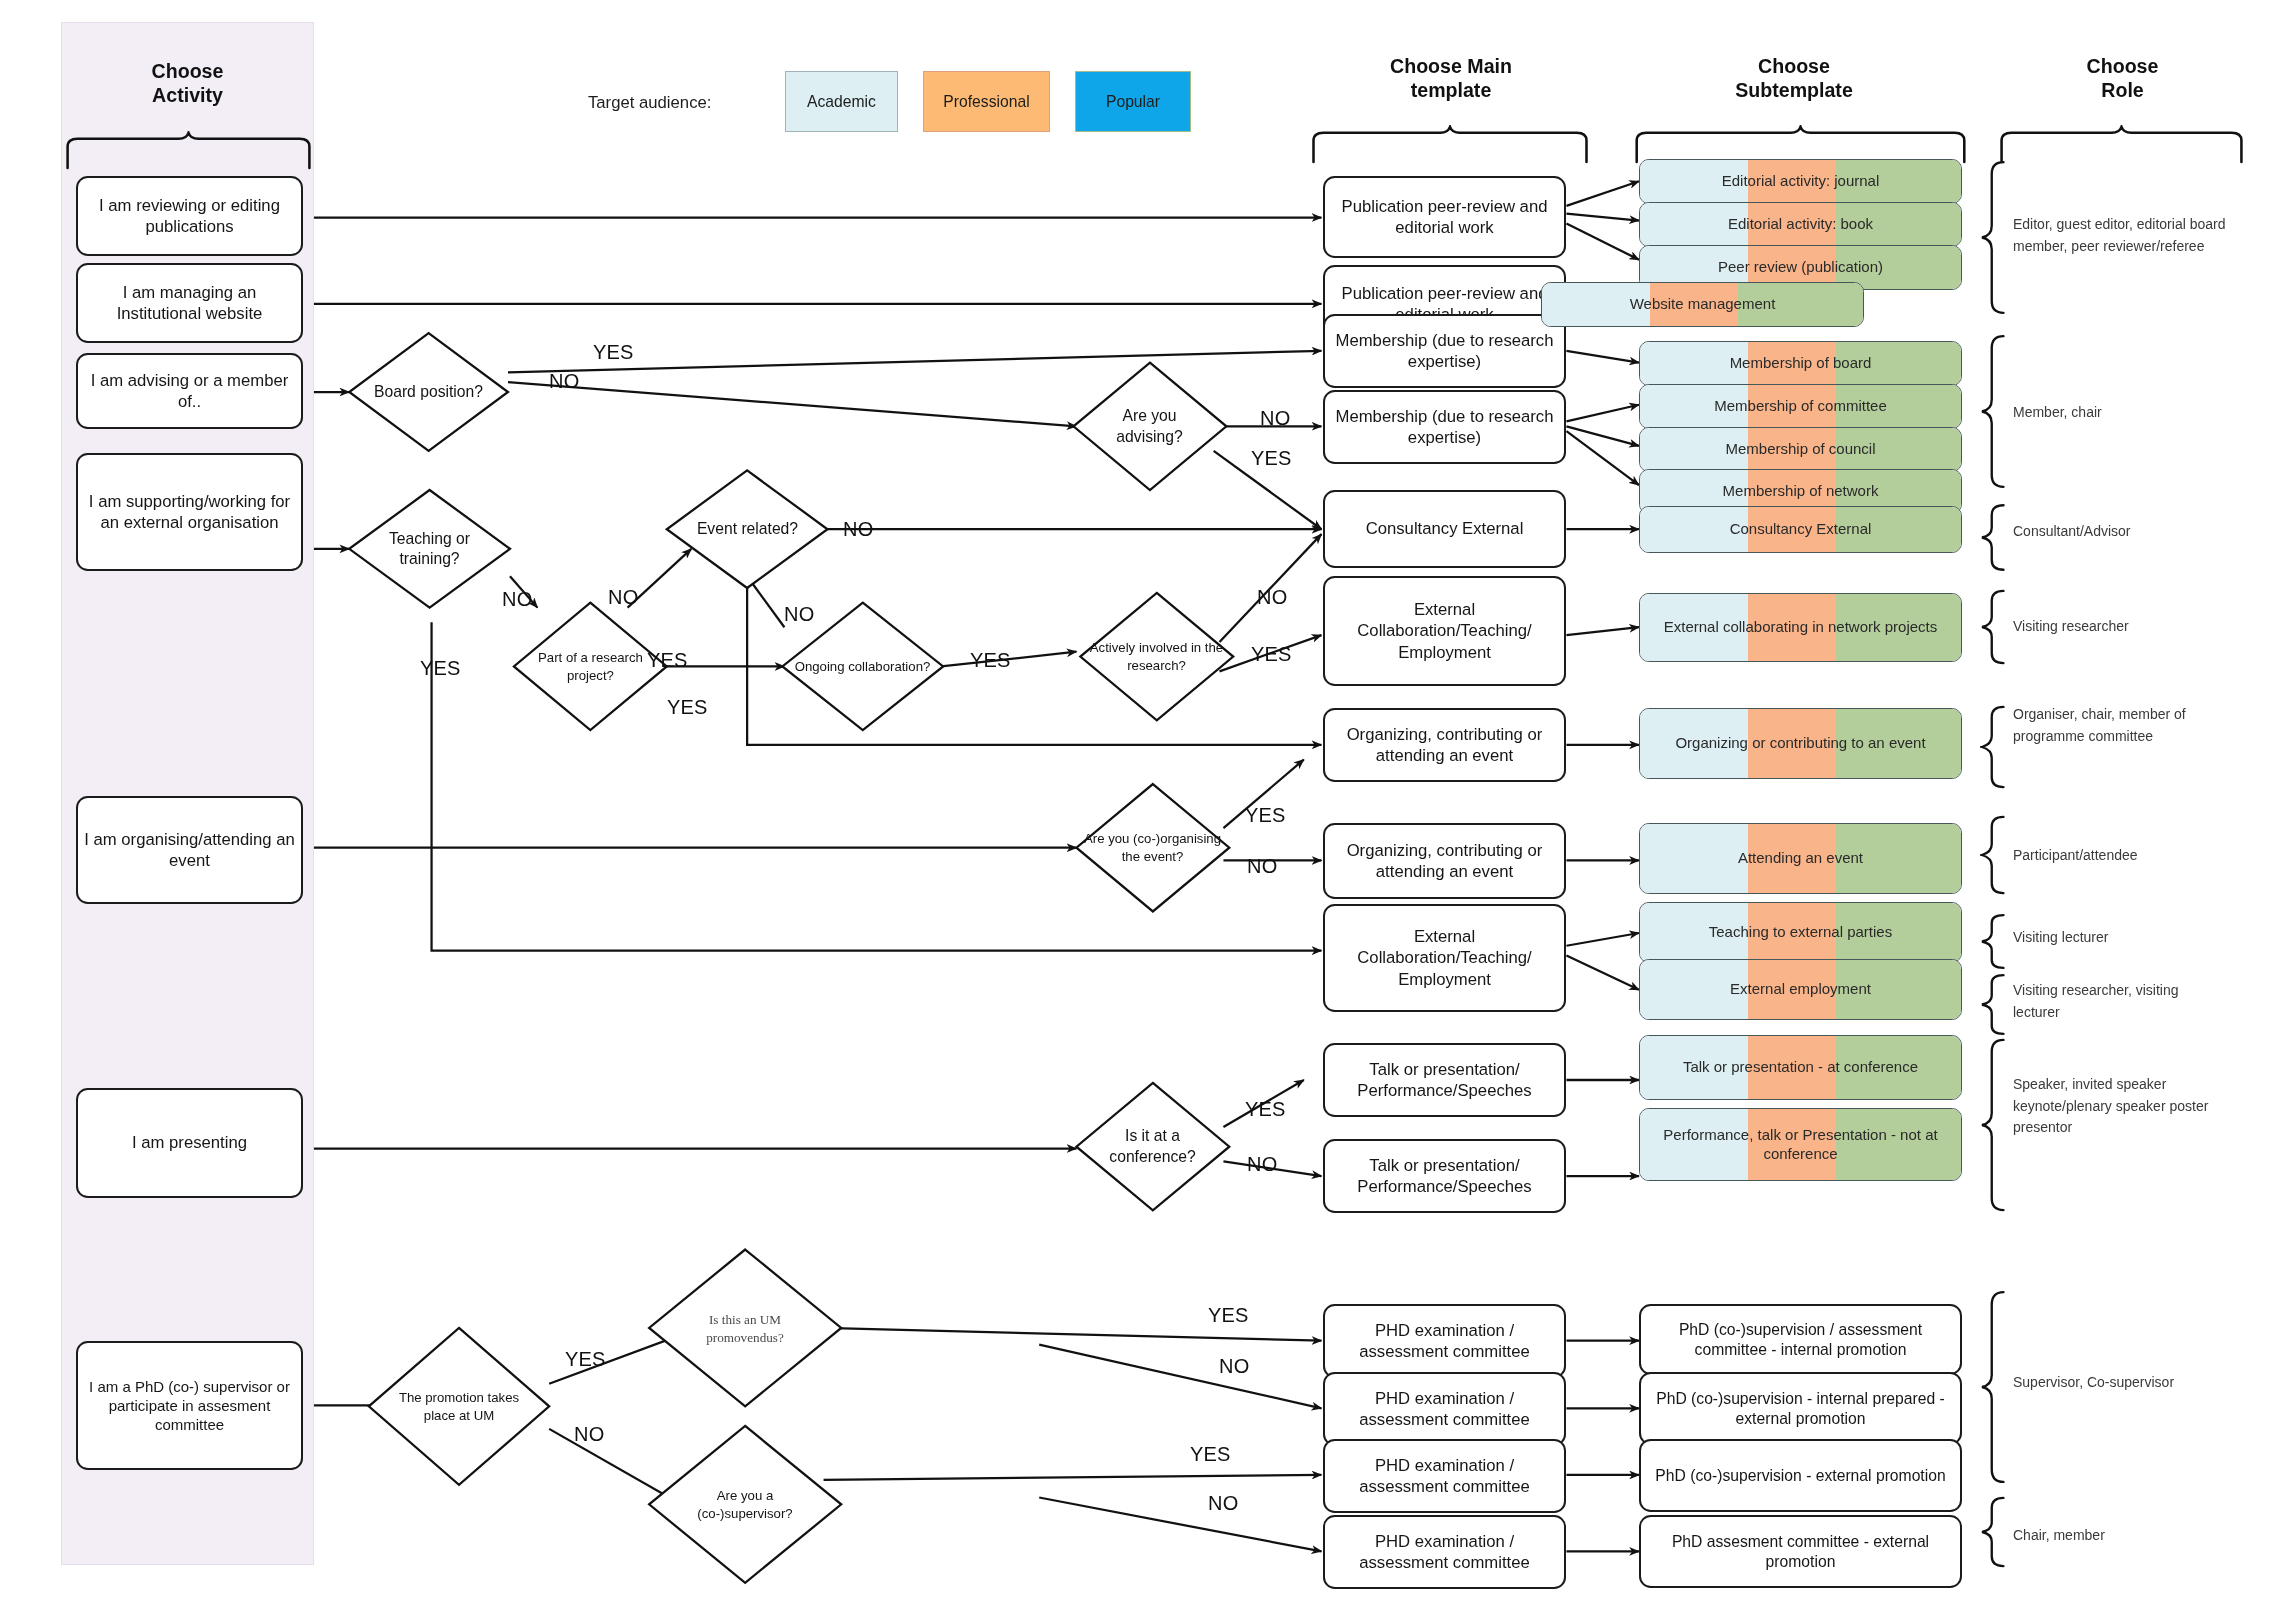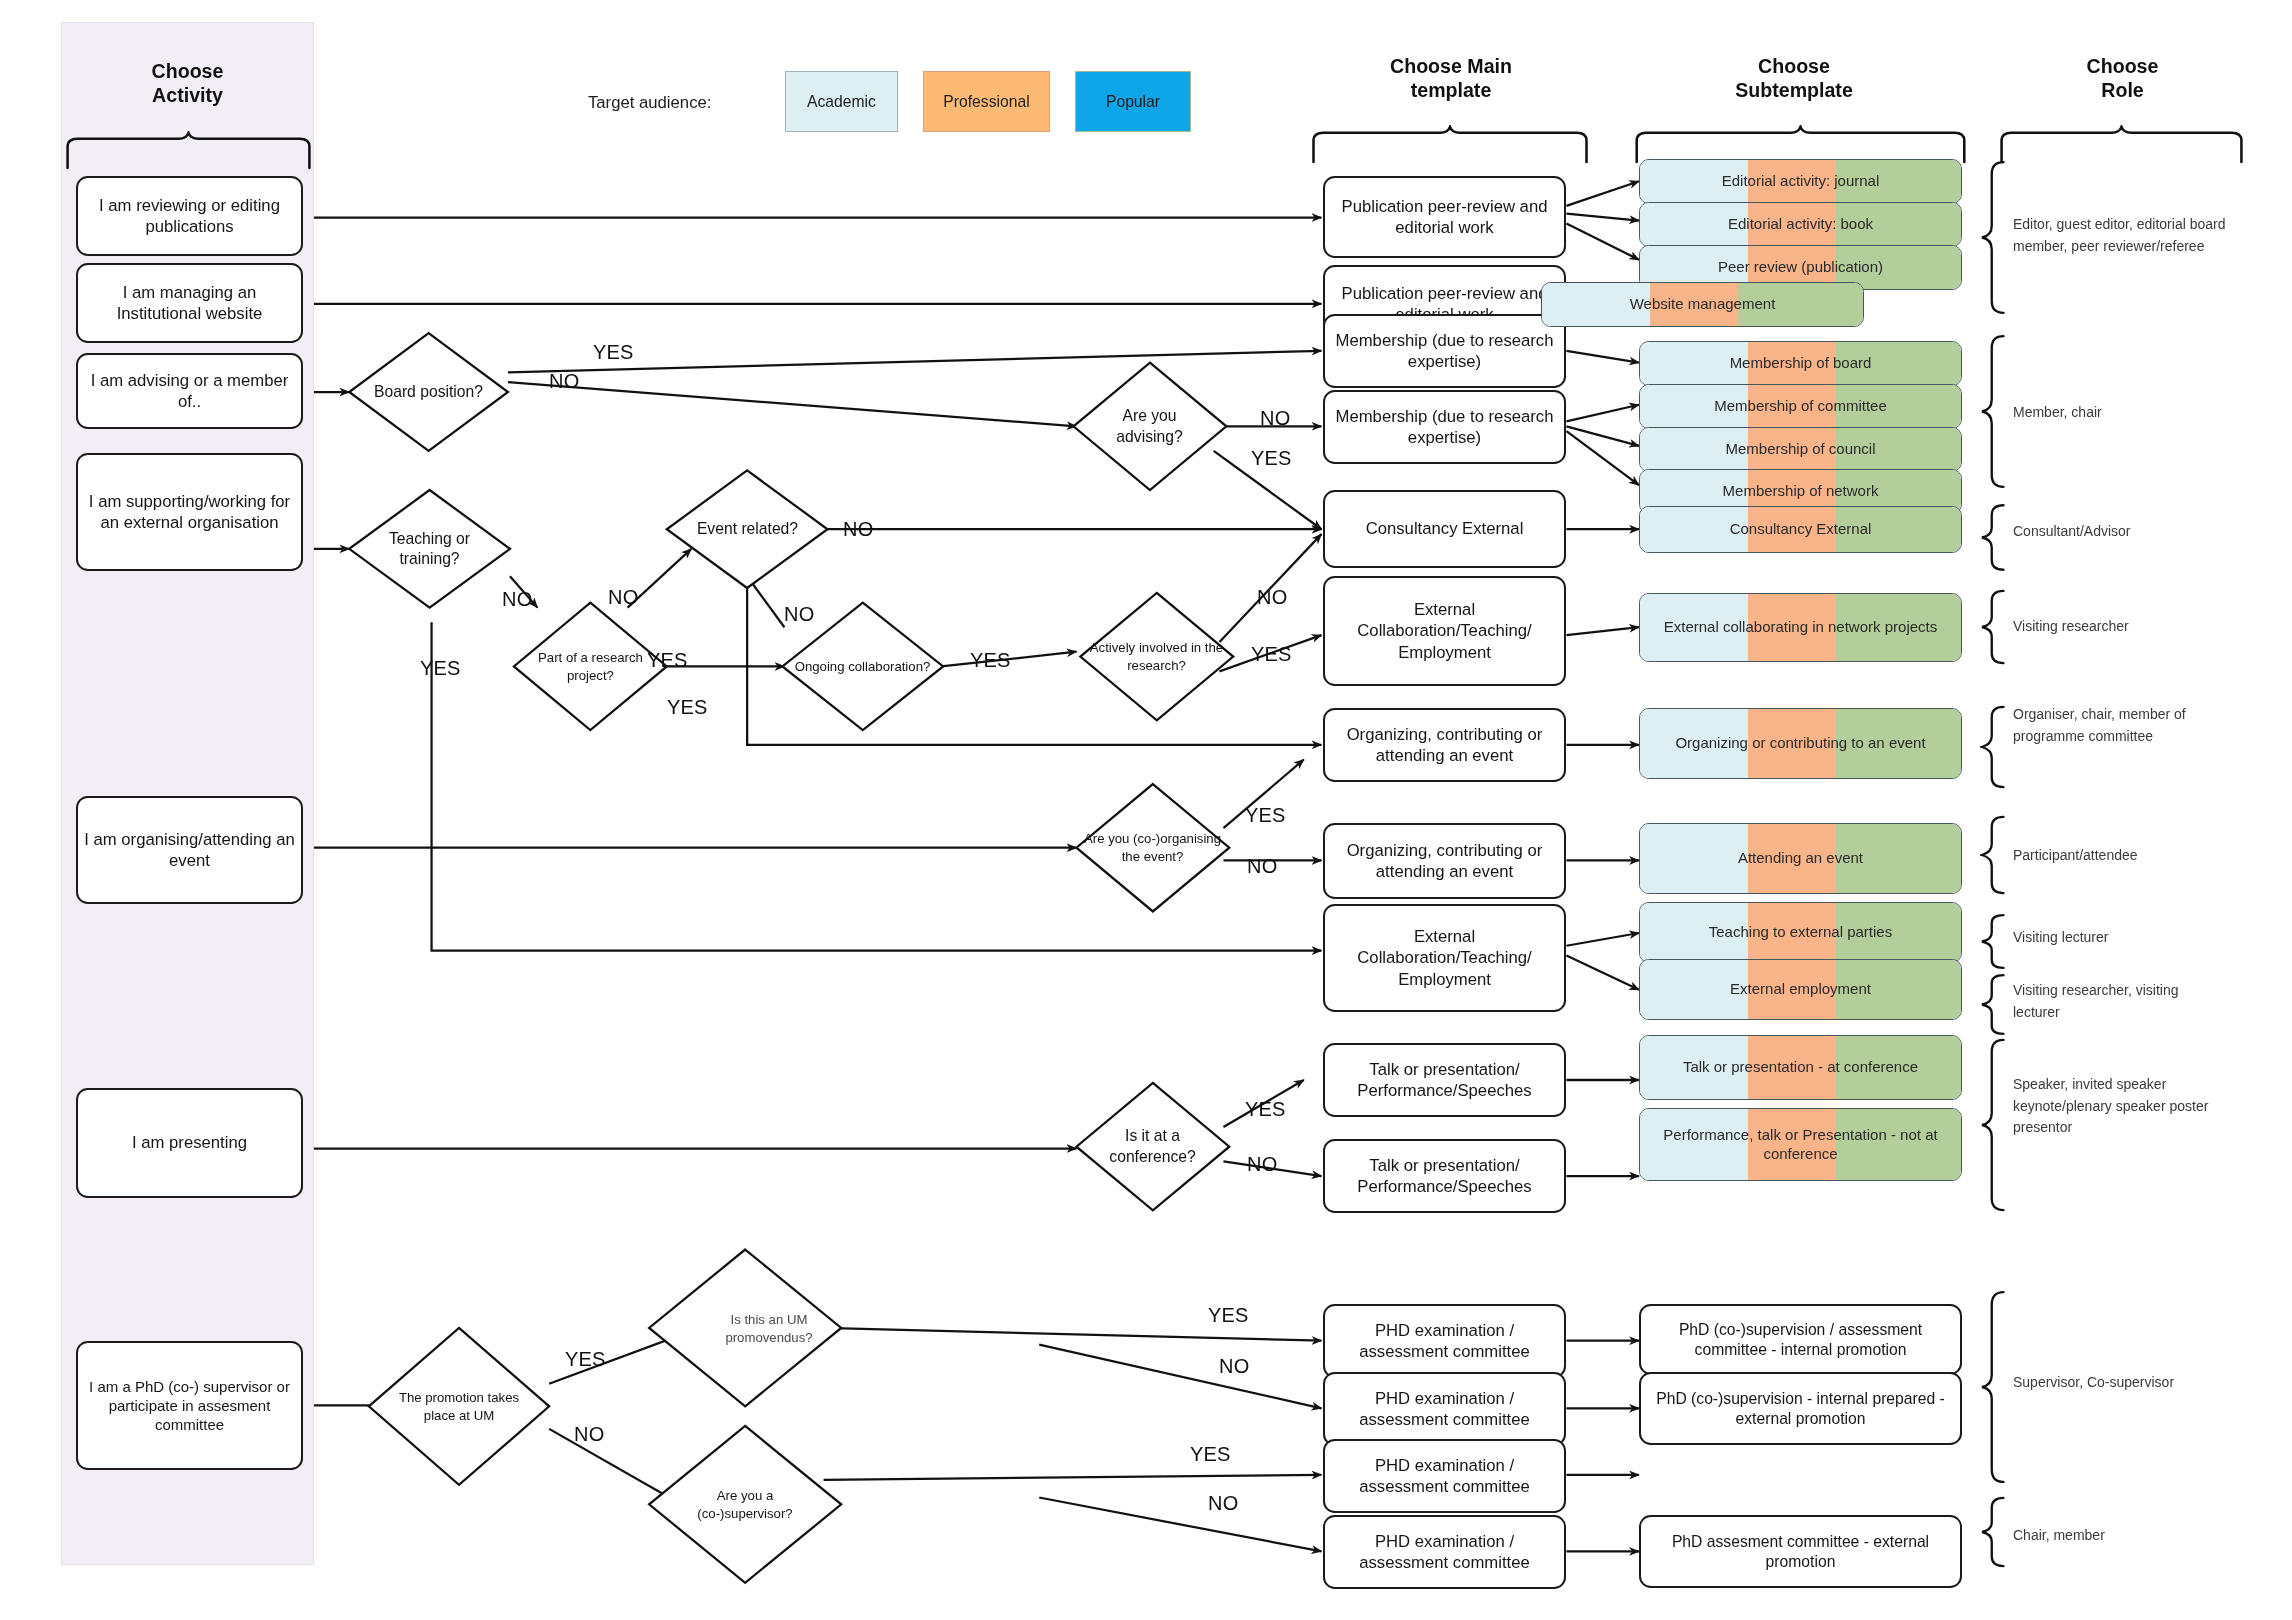--- a/index.html
+++ b/index.html
@@ -297,21 +297,21 @@
     </div>
   <div class="diamond sm" style="left:1076px;top:784px;width:153px;height:127px;">
     <div class="dlabel" style="padding:0 3%;">Are you (co-)organising the event?</div>
     </div>
   <div class="diamond" style="left:1076px;top:1083px;width:153px;height:127px;">
     <div class="dlabel">Is it at a conference?</div>
     </div>
   <div class="diamond sm" style="left:369px;top:1328px;width:180px;height:157px;">
     <div class="dlabel" style="padding:0 14%;">The promotion takes place at UM</div>
     </div>
-  <div class="diamond sm" style="left:673px;top:1250px;width:192px;height:157px;">
+  <div class="diamond sm" style="left:649px;top:1250px;width:192px;height:157px;font-family:Liberation Serif, serif;">
     <div class="dlabel" style="padding:0 15%;color:#4a4a4a;">Is this an UM promovendus?</div>
     </div>
   <div class="diamond sm" style="left:649px;top:1426px;width:192px;height:157px;">
     <div class="dlabel" style="padding:0 13%;">Are you a (co-)supervisor?</div>
     </div>
 
   <div class="elabel" style="left:593px;top:341px;">YES</div>
   <div class="elabel" style="left:549px;top:370px;">NO</div>
   <div class="elabel" style="left:502px;top:588px;">NO</div>
   <div class="elabel" style="left:420px;top:657px;">YES</div>
@@ -549,20 +549,23 @@
         <i style="width:27.5%;background:#f9b48a"></i>
         <i style="width:39%;background:#b3ce9a"></i>
       </div>
     <span class="lbl">Performance, talk or Presentation - not at conference</span>
     </div>
 
   <div class="sbox plain" style="left:1639px;top:1372px;width:323px;height:73px;">
     <span class="lbl">PhD (co-)supervision  - internal prepared - external promotion</span>
     </div>
 
+  <div class="sbox plain" style="left:1639px;top:1439px;width:323px;height:73px;">
+    <span class="lbl">PhD (co-)supervision  -  external promotion</span>
+    </div>
 
   <div class="sbox plain" style="left:1639px;top:1515px;width:323px;height:73px;">
     <span class="lbl">PhD assesment committee - external promotion</span>
     </div>
 
   <div class="role" style="left:2013px;top:214px;width:216px;">
     <span>Editor, guest editor, editorial board member, peer reviewer/referee</span></div>
   <div class="role" style="left:2013px;top:402px;width:216px;">
     <span>Member, chair</span></div>
   <div class="role" style="left:2013px;top:521px;width:216px;">

